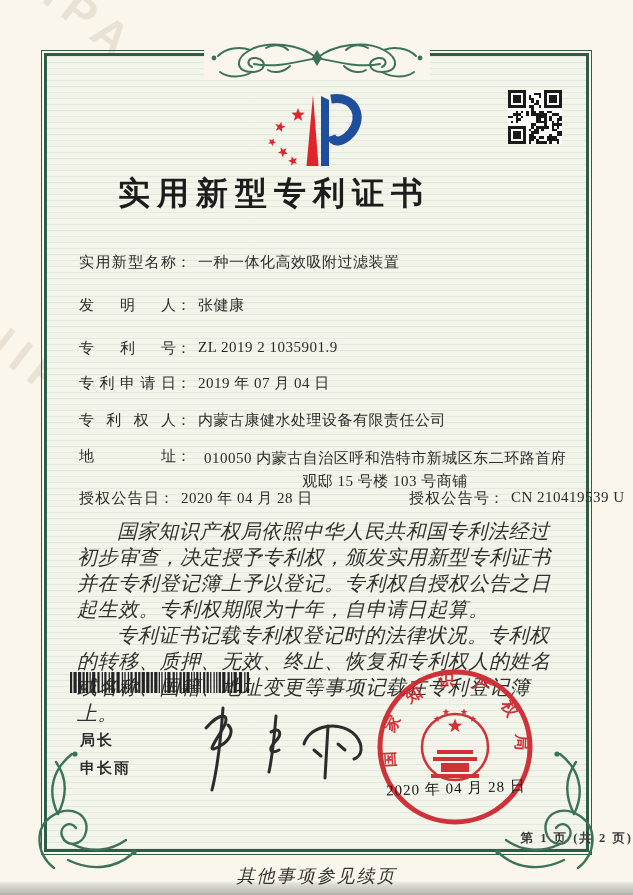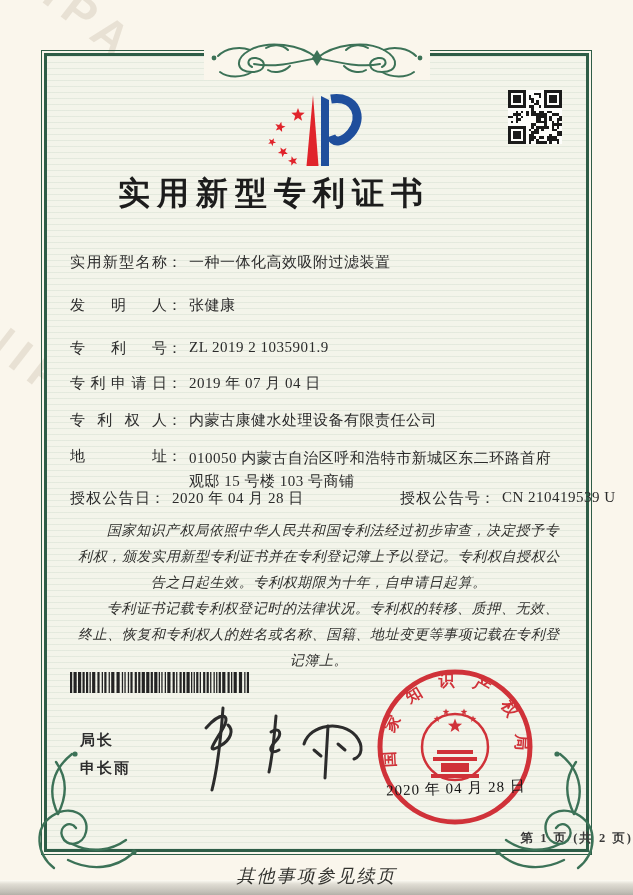--- a/index.html
+++ b/index.html
@@ -16,29 +16,29 @@
          border:1px solid #2e5d47;z-index:2;}
   .frame-inner{position:absolute;inset:2px;border:3px solid #2e5d47;
          background-color:#f3f4ea;
          background-image:repeating-linear-gradient(180deg,rgba(125,160,135,0.13) 0 1px,transparent 1px 6px);}
   .content{position:absolute;inset:0;z-index:3;}
   .cert-no{position:absolute;left:79px;top:88px;font-size:14.5px;letter-spacing:1.5px;color:#3a3a3a;}
   .qr{position:absolute;left:508px;top:90px;width:54px;height:54px;}
   .logo{position:absolute;left:250px;top:86px;}
   .title{position:absolute;left:0;width:548px;top:172px;text-align:center;
          font-size:32px;font-weight:bold;letter-spacing:7px;color:#1c1c1c;}
-  .row{position:absolute;left:70px;font-size:15px;display:flex;color:#2b2b2b;}
+  .row{position:absolute;left:79px;font-size:15px;display:flex;color:#2b2b2b;}
   .flabel{display:inline-block;width:97px;text-align:justify;text-align-last:justify;white-space:nowrap;}
   .colon{margin-right:7px;}
-  .fvalue{letter-spacing:0.5px;}
+  .fvalue{letter-spacing:0.5px;text-align:center;}
   .addr-val{width:374px;line-height:23px;}
   .grant2{position:absolute;left:330px;top:0;display:flex;white-space:nowrap;}
   .glabel{display:inline-block;width:80px;text-align:justify;text-align-last:justify;white-space:nowrap;}
-  .paras{position:absolute;left:77px;top:518px;width:484px;font-size:14px;
-         line-height:26px;font-style:italic;color:#30302e;letter-spacing:0.6px;text-align:center;}
+  .paras{position:absolute;left:77px;top:518px;width:484px;font-size:20px;
+         line-height:26px;font-style:italic;color:#30302e;letter-spacing:0.6px;}
   .paras p{margin:0;text-indent:2em;}
   .barcode{position:absolute;left:70px;top:672px;}
   .director{position:absolute;left:80px;font-family:"Liberation Sans",sans-serif;
             font-weight:bold;font-size:15px;color:#2e2e2e;letter-spacing:2px;}
   .sig{position:absolute;left:176px;top:698px;}
   .sealwrap{position:absolute;left:374px;top:666px;width:162px;height:162px;opacity:0.95;}
   .seal-date{position:absolute;left:386px;top:779px;width:150px;font-size:15px;color:#161616;
              letter-spacing:1px;transform:rotate(-2deg);white-space:nowrap;}
   .pageinfo{position:absolute;left:0;width:633px;top:830px;text-align:right;
             font-size:12.5px;letter-spacing:2px;color:#3a3a3a;font-weight:bold;}

